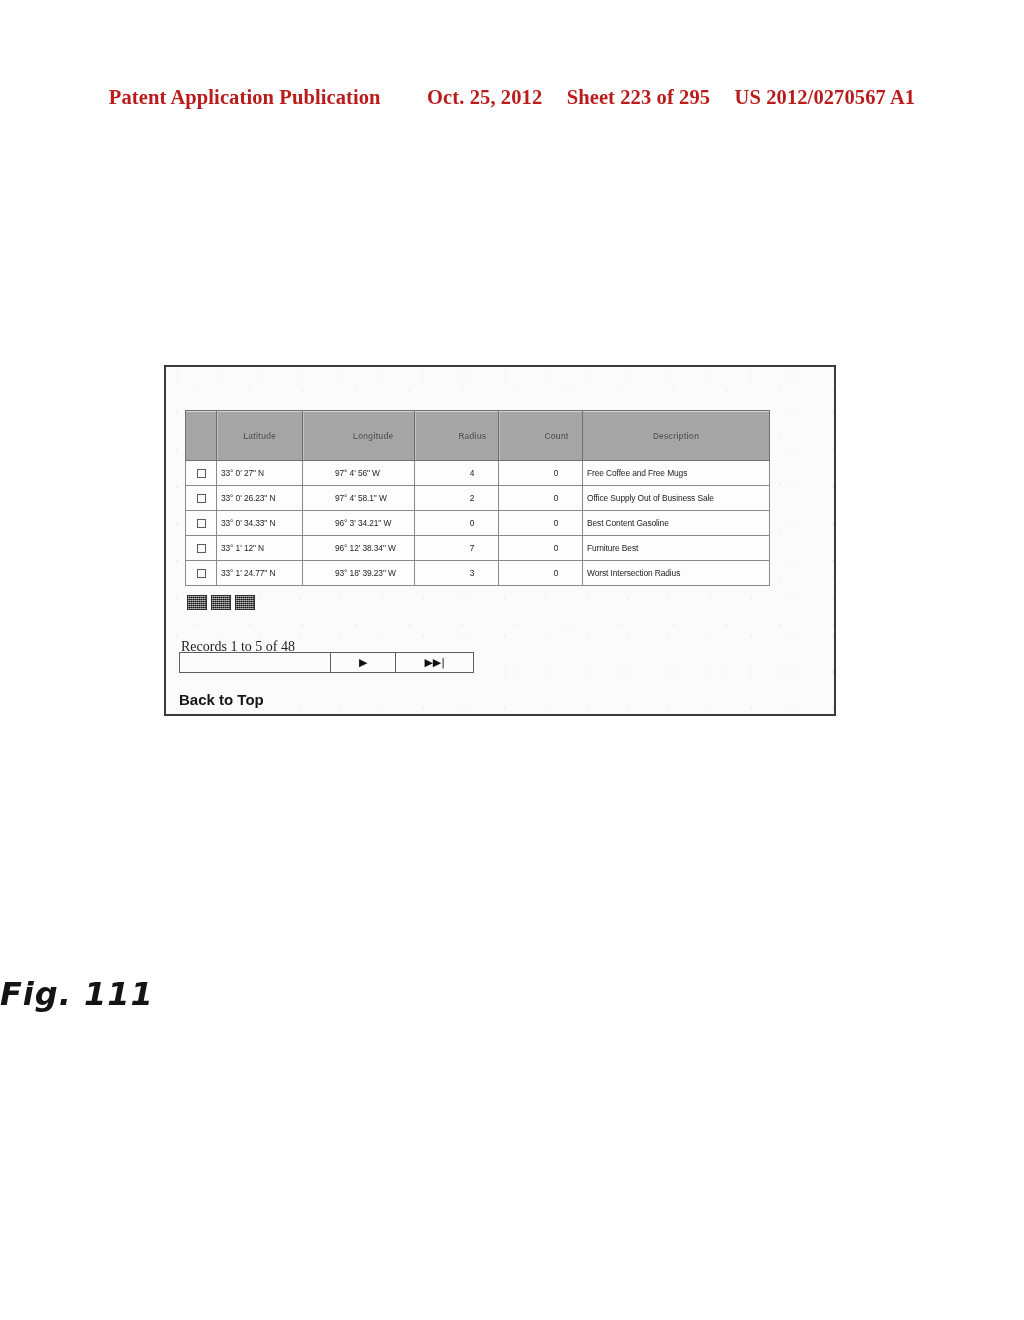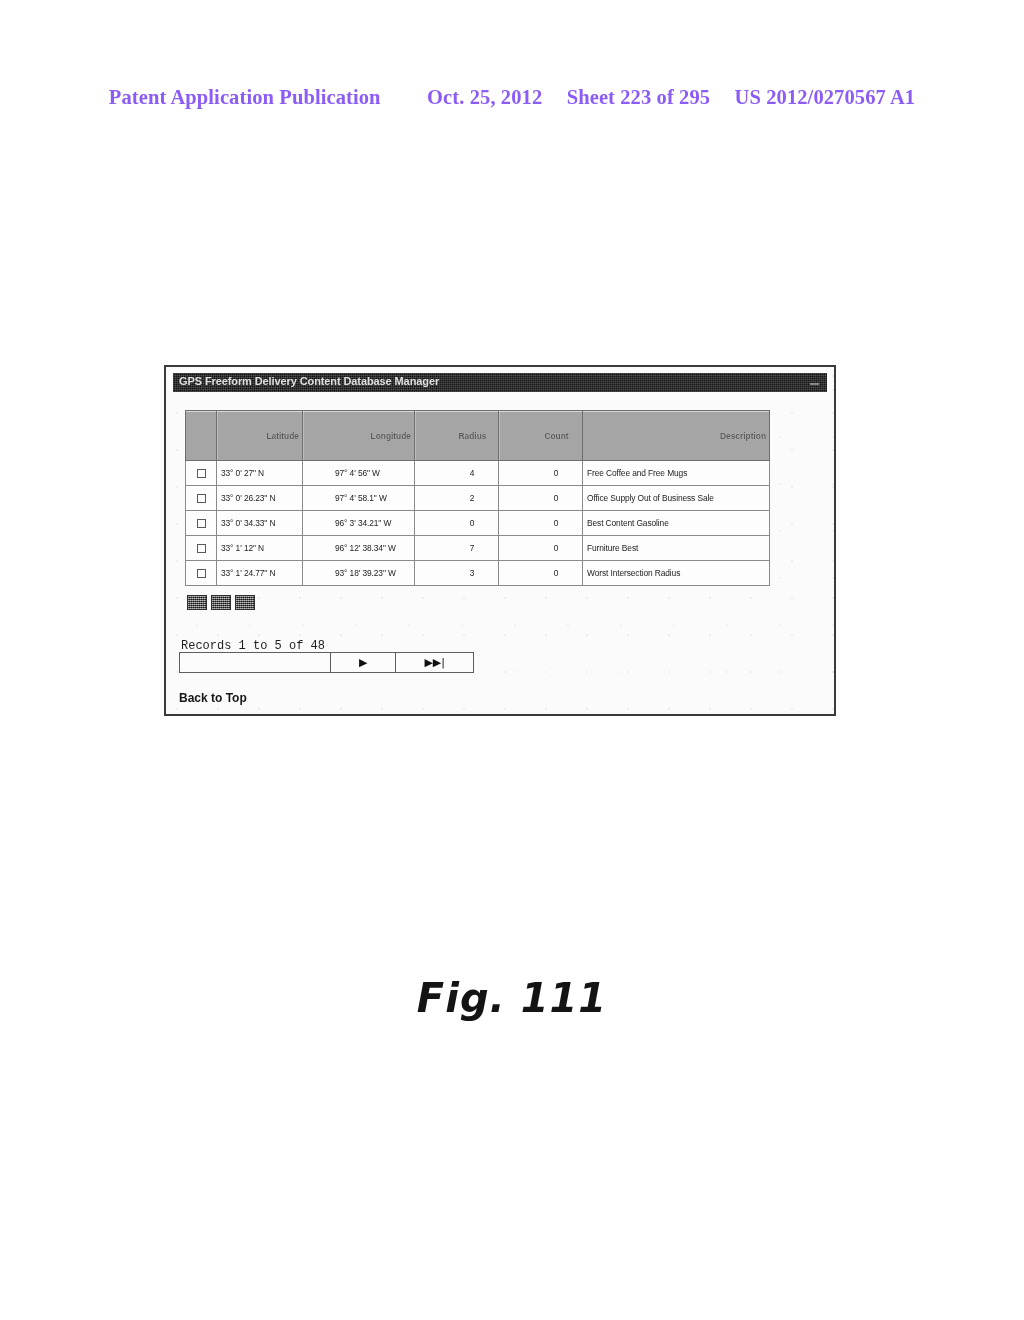--- a/index.html
+++ b/index.html
@@ -18,39 +18,39 @@
   
   .pub-header {
     position: absolute;
     left: 0;
     top: 86px;
     width: 1024px;
     text-align: center;
     font-family: "Liberation Serif", serif;
     font-weight: bold;
     font-size: 20.5px;
-    color: #8b5cf6;
+    color: #b91c1c;
     letter-spacing: 0.1px;
     white-space: nowrap;
   }
   .pub-header .seg { display: inline-block; vertical-align: baseline; }
   .sp-wide { display: inline-block; width: 36px; }
   .sp-mid  { display: inline-block; width: 14px; }
 
   
   .fig-caption {
     position: absolute;
     left: 0;
     top: 975px;
     width: 1024px;
-    text-align: center;
+    text-align: left;
     font-family: "DejaVu Sans", sans-serif;
     font-style: italic;
     font-weight: bold;
-    font-size: 40px;
+    font-size: 32px;
     color: #141414;
     letter-spacing: 1px;
   }
 
   
   .screenshot {
     position: absolute;
     left: 164px;
     top: 365px;
     width: 672px;
@@ -141,21 +141,21 @@
   .grid th {
     height: 49px;
     background: #a9a9a9;
     
     background-image:
       repeating-linear-gradient(0deg,  rgba(255,255,255,.55) 0 1px, rgba(0,0,0,.30) 1px 2px),
       repeating-linear-gradient(90deg, rgba(255,255,255,.45) 0 1px, rgba(0,0,0,.28) 1px 2px);
     border: 1px solid #6f6f6f;
     padding: 0 3px;
     vertical-align: middle;
-    text-align: right;
+    text-align: center;
     position: relative;
   }
   .grid th .hdr-label {
     position: relative;
     display: block;
     font-size: 8.4px;
     font-weight: bold;
     color: #2b2b2b;
     opacity: .62;
     line-height: 10px;
@@ -206,22 +206,22 @@
     background-image:
       repeating-linear-gradient(0deg,  rgba(255,255,255,.42) 0 1px, rgba(0,0,0,.45) 1px 2px),
       repeating-linear-gradient(90deg, rgba(255,255,255,.38) 0 1px, rgba(0,0,0,.40) 1px 2px);
   }
 
   
   .records-text {
     position: absolute;
     left: 8px;
     top: 266px;
-    font-family: Liberation Mono, monospace;
-    font-size: 12px;
+    font-family: Liberation Serif, serif;
+    font-size: 14px;
     color: #1f1f1f;
     white-space: nowrap;
   }
   .pager {
     position: absolute;
     left: 6px;
     top: 279px;
     width: 295px;
     height: 21px;
     border: 1px solid #5e5e5e;
@@ -245,21 +245,21 @@
     line-height: 1;
   }
   .pager-btn:last-child { border-right: none; }
 
   
   .back-top {
     position: absolute;
     left: 6px;
     top: 318px;
     font-family: "Liberation Sans", sans-serif;
-    font-size: 12px;
+    font-size: 15px;
     font-weight: bold;
     color: #161616;
     white-space: nowrap;
   }
 </style>
 </head>
 <body>
 
 <div class="pub-header">
   <span class="seg">Patent Application Publication</span>
@@ -267,26 +267,20 @@
   <span class="seg">Oct. 25, 2012</span>
   <span class="sp-mid"></span>
   <span class="seg">Sheet 223 of 295</span>
   <span class="sp-mid"></span>
   <span class="seg">US 2012/0270567 A1</span>
 </div>
 
 <div class="screenshot">
   <div class="win-inner">
 
-    <div class="titlebar">
-      <div class="titlebar-text">GPS Freeform Delivery Content Database Manager</div>
-      <div class="titlebar-min">
-          <span></span>
-        </div>
-    </div>
 
     <table class="grid">
       <thead>
         <tr>
           <th class="c-check">
             <span class="hdr-label"></span>
           </th>
           <th class="c-lat">
             <span class="hdr-label">Latitude</span>
           </th>

